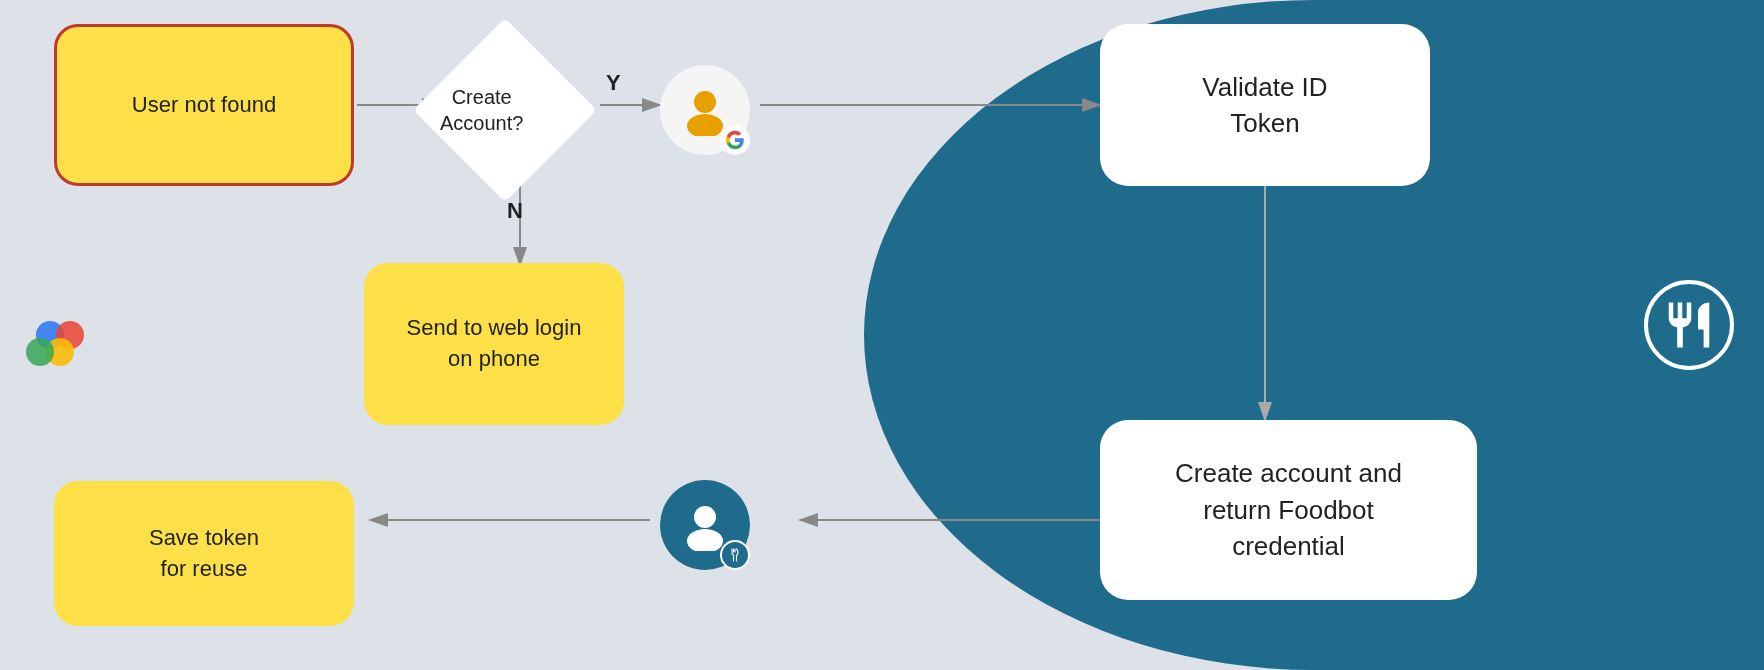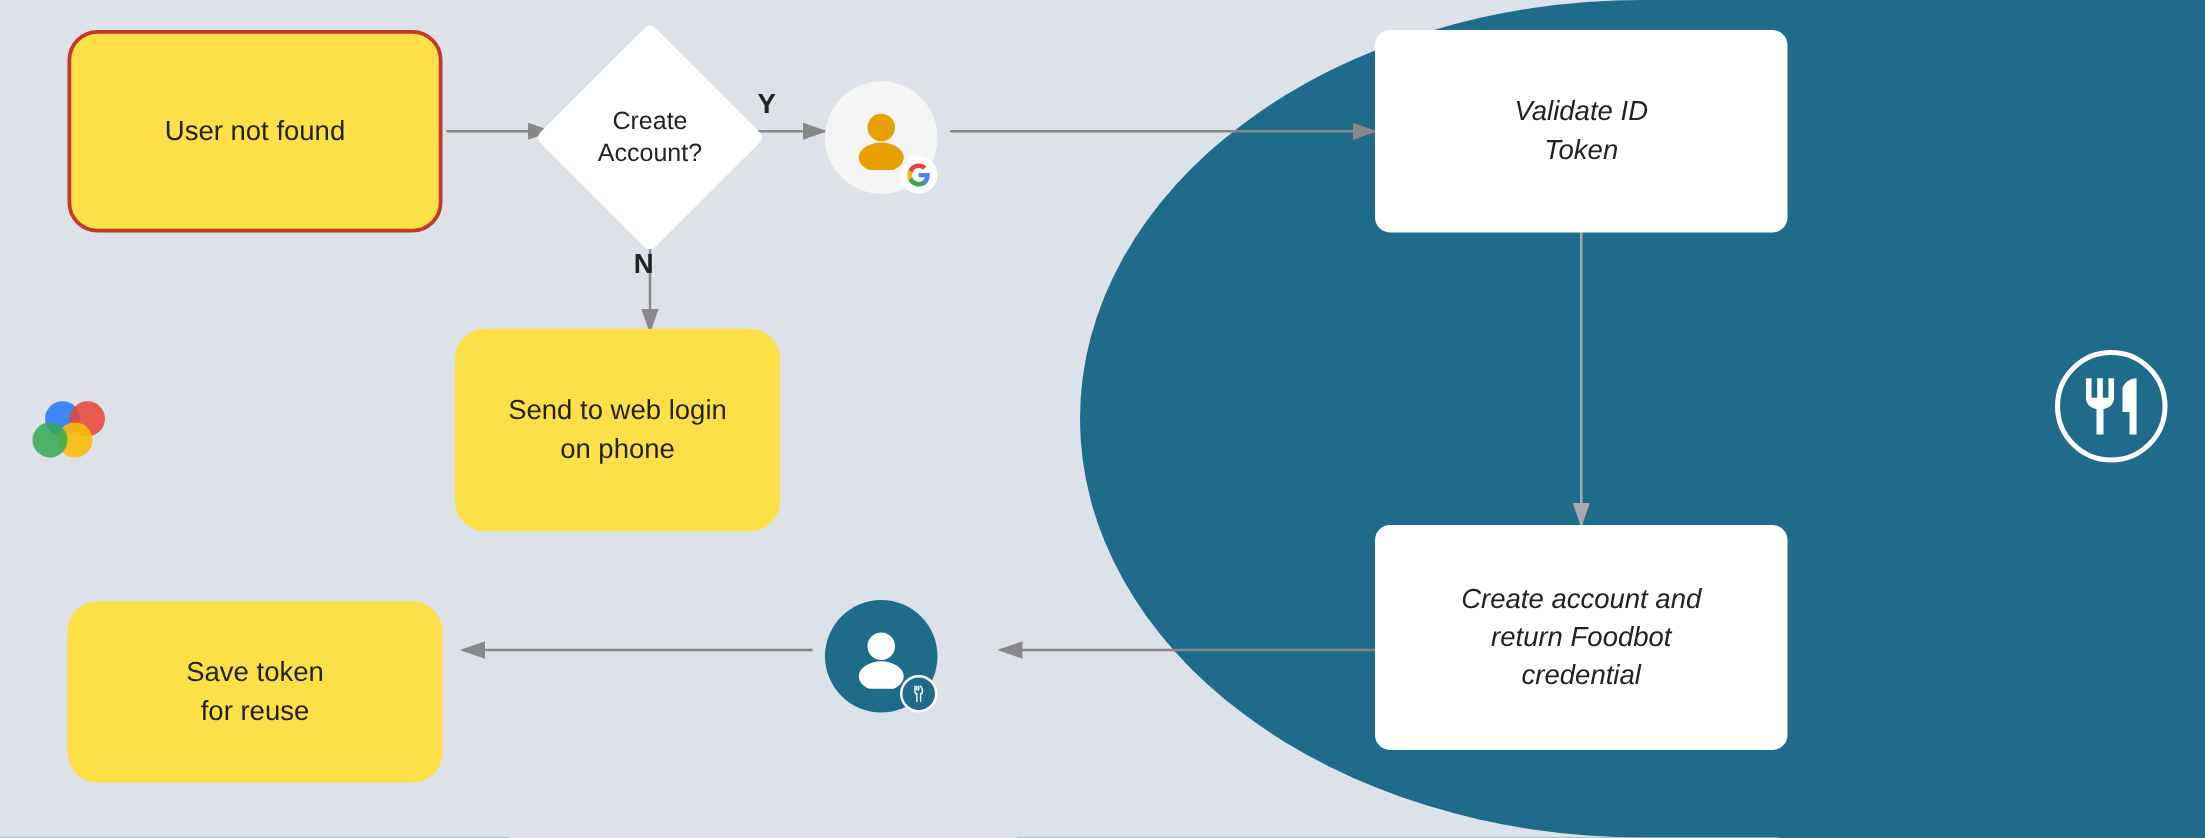--- a/index.html
+++ b/index.html
@@ -47,21 +47,20 @@
       border: 3px solid #c0392b;
     }
 
     
     .diamond-wrapper {
       position: absolute;
       width: 160px;
       height: 160px;
       display: flex;
       align-items: center;
-      justify-content: center;
     }
     .diamond {
       width: 130px;
       height: 130px;
       background: white;
       transform: rotate(45deg);
       border-radius: 6px;
     }
     .diamond-label {
       position: absolute;
@@ -94,30 +93,29 @@
     }
 
     .icon-circle-light {
       background: #f0f0f0;
     }
 
     
     .box-right {
       position: absolute;
       background: white;
-      border-radius: 12px;
+      border-radius: 28px;
       display: flex;
       align-items: center;
       justify-content: center;
       text-align: center;
-      font-size: 22px;
+      font-size: 26px;
       font-weight: 400;
       line-height: 1.4;
       color: #222;
-      font-style: italic;
     }
 
     .badge {
       position: absolute;
       bottom: 2px;
       right: 2px;
       width: 28px;
       height: 28px;
       border-radius: 50%;
       display: flex;
@@ -190,21 +188,21 @@
 <div class="box" style="left:364px; top:263px; width:260px; height:162px;">
   <span style="white-space:pre-line;">Send to web login
 on phone</span>
 </div>
 
 <div class="box-right" style="left:1100px; top:24px; width:330px; height:162px;">
   <span style="white-space:pre-line;">Validate ID
 Token</span>
 </div>
 
-<div class="box-right" style="left:1100px; top:420px; width:330px; height:180px;">
+<div class="box-right" style="left:1100px; top:420px; width:377px; height:180px;">
   <span style="white-space:pre-line;">Create account and
 return Foodbot
 credential</span>
 </div>
 
 <div class="box" style="left:54px; top:481px; width:300px; height:145px;">
   <span style="white-space:pre-line;">Save token
 for reuse</span>
 </div>
 

